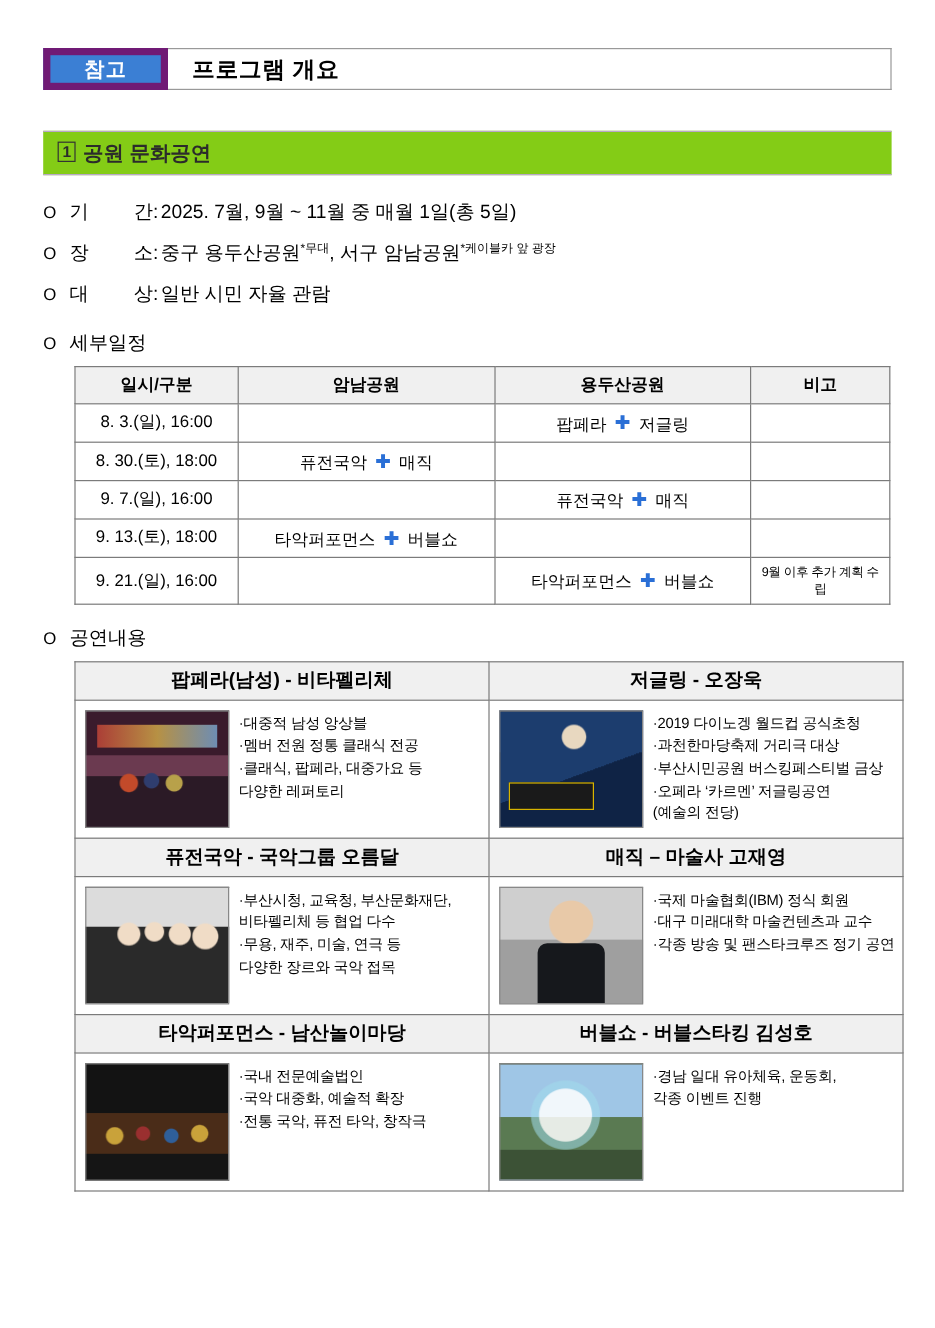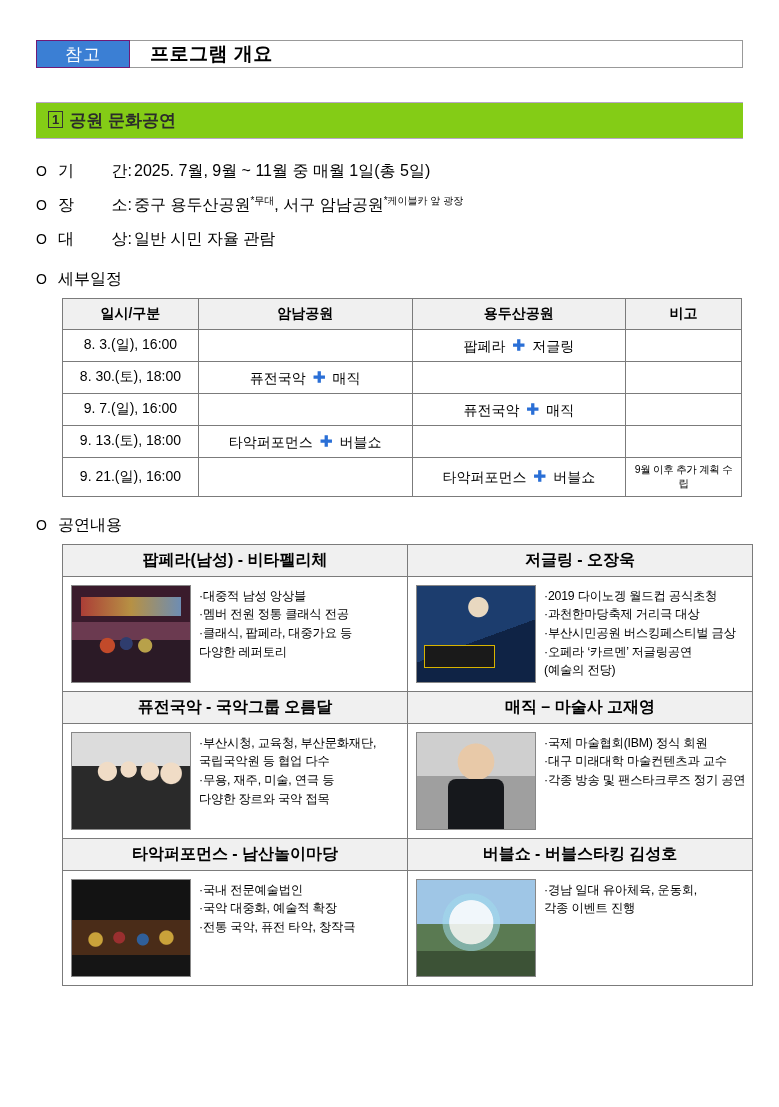--- a/index.html
+++ b/index.html
@@ -27,26 +27,26 @@
     display: flex;
     align-items: stretch;
     margin-top: 10px;
     margin-bottom: 34px;
   }
   .header-tag {
     width: 92px;
     background: #3b7fd4;
     color: #ffffff;
     font-size: 17px;
-    font-weight: normal;
+    font-weight: bold;
     display: flex;
     align-items: center;
     justify-content: center;
     letter-spacing: 1px;
-    border: 1px solid #701a75;
+    border: 6px solid #701a75;
   }
   .header-title {
     flex: 1;
     border: 1px solid #999999;
     border-left: none;
     display: flex;
     align-items: center;
     padding-left: 20px;
     font-size: 19px;
     font-weight: bold;
@@ -353,21 +353,21 @@
     <tr class="cards-head-row">
       <th class="c1">퓨전국악 - 국악그룹 오름달</th>
       <th class="c2">매직 – 마술사 고재영</th>
     </tr>
     <tr>
       <td>
         <div class="card-inner">
           <div class="card-photo ph3"></div>
           <div class="card-desc">
             <div>·부산시청, 교육청, 부산문화재단,</div>
-            <div>  국립국악원 등 협업 다수</div>
+            <div>  비타펠리체 등 협업 다수</div>
             <div>·무용, 재주, 미술, 연극 등</div>
             <div>  다양한 장르와 국악 접목</div>
           </div>
         </div>
       </td>
       <td>
         <div class="card-inner">
           <div class="card-photo ph4"></div>
           <div class="card-desc">
             <div>·국제 마술협회(IBM) 정식 회원</div>

